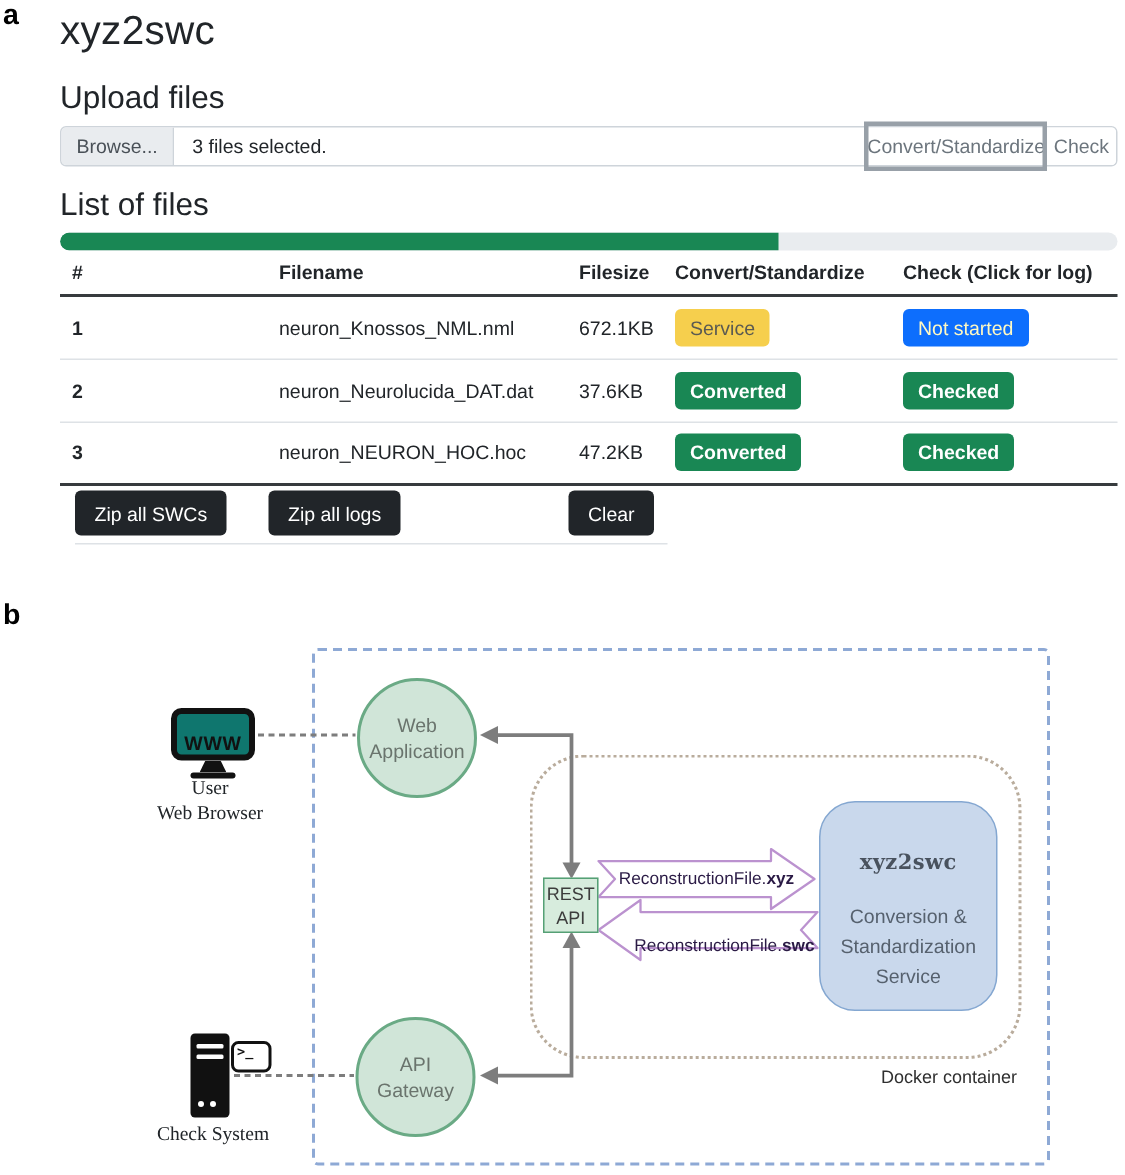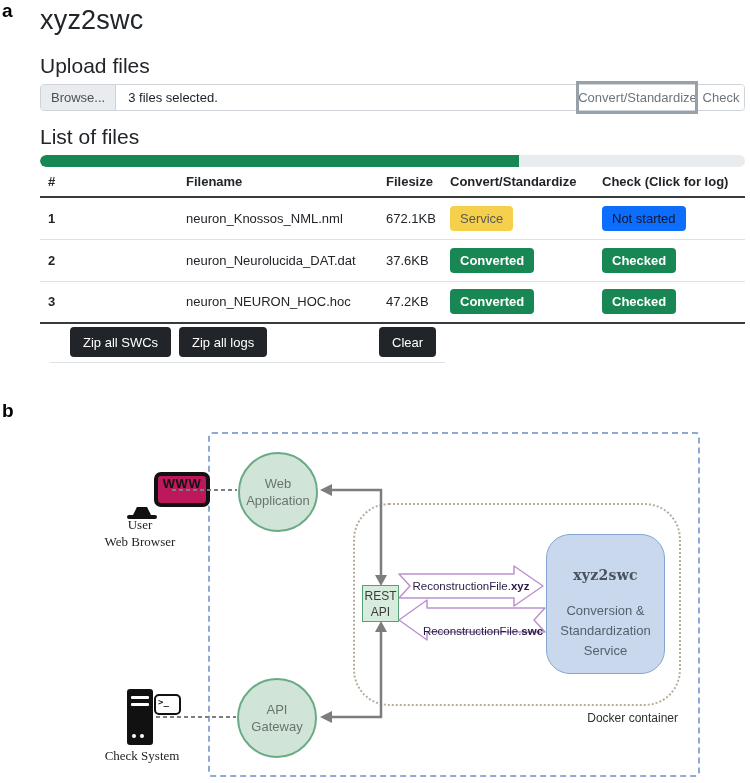--- a/index.html
+++ b/index.html
@@ -57,21 +57,21 @@
   table.files td { height:42px; vertical-align:middle; padding-left:8px; border-bottom:1px solid #dee2e6; }
   table.files td.c-conv, table.files td.c-check { padding-left:0; }
   table.files tr.last td { border-bottom:2px solid #373b3e; }
   td.num { font-weight:700; }
 
   .badge {
     display:inline-block; font-size:13px; padding:6px 10px; border-radius:4px;
     line-height:1; cursor:default;
   }
   .badge-warning { background:#f6cf4d; color:#5a5a52; }
-  .badge-primary { background:#0d6efd; color:#0f172a; cursor:pointer; }
+  .badge-primary { background:#0d6efd; color:#fef9c3; cursor:pointer; }
   .badge-success { background:#198754; color:#ffffff;font-weight:bold; }
   .badge-check { cursor:pointer; }
 
   .dark-btn {
     position:absolute; top:327px; height:30px; background:#212529; color:#fff;
     border:none; border-radius:4px; font-size:13px; font-family:inherit;
     padding:0 13px; cursor:pointer;
   }
   .footer-rule { left:50px; top:362px; width:395px; height:1px; background:#dee2e6; }
 
@@ -108,24 +108,24 @@
 
   .arrow-label {
     position:absolute; font-size:11.5px; color:#2a1a45; text-align:center; white-space:nowrap;
   }
   .arrow-label b { font-weight:700; }
 
   .docker-label { left:540px; top:711px; width:138px; text-align:right; font-size:12px; color:#2f2f2f; }
 
   
   .monitor-body {
-    left:114px; top:472px; width:56px; height:35px; background:#be185d;
+    left:114px; top:472px; width:56px; height:35px; background:#0f766e;
     border:4px solid #111; border-radius:7px;
-    display:flex; align-items:flex-start; justify-content:center;
-    font-weight:700; font-size:13px; letter-spacing:.5px; color:#111;margin-left:40px;
+    display:flex; align-items:flex-end; justify-content:center;
+    font-weight:700; font-size:13px; letter-spacing:.5px; color:#111;
   }
   .monitor-neck {
     left:133px; top:507px; width:18px; height:8px; background:#111;
     clip-path:polygon(22% 0, 78% 0, 100% 100%, 0 100%);
   }
   .monitor-base { left:127px; top:515px; width:30px; height:4px; background:#111; border-radius:2px; }
 
   
   .tower-body { left:127px; top:689px; width:26px; height:56px; background:#111; border-radius:3px; }
   .tower-stripe { position:absolute; left:4px; width:18px; height:3px; background:#fff; border-radius:1px; }
@@ -202,21 +202,21 @@
       <tr class="last">
         <td class="num">3</td>
         <td>neuron_NEURON_HOC.hoc</td>
         <td>47.2KB</td>
         <td class="c-conv"><span class="badge badge-success">Converted</span></td>
         <td class="c-check"><span class="badge badge-success badge-check">Checked</span></td>
       </tr>
     </tbody>
   </table>
 
-  <button class="dark-btn" style="left:70px;">Zip all SWCs</button>
+  <button class="dark-btn" style="left:50px;">Zip all SWCs</button>
   <button class="dark-btn" style="left:179px;text-align:center;">Zip all logs</button>
   <button class="dark-btn" style="left:379px;">Clear</button>
   <div class="abs footer-rule"></div>
 
   <div class="abs panel-label" style="left:2px; top:400px;">b</div>
 
   <div class="abs outer-dashed"></div>
   <div class="abs inner-dotted"></div>
 
   <div class="abs monitor-body">

